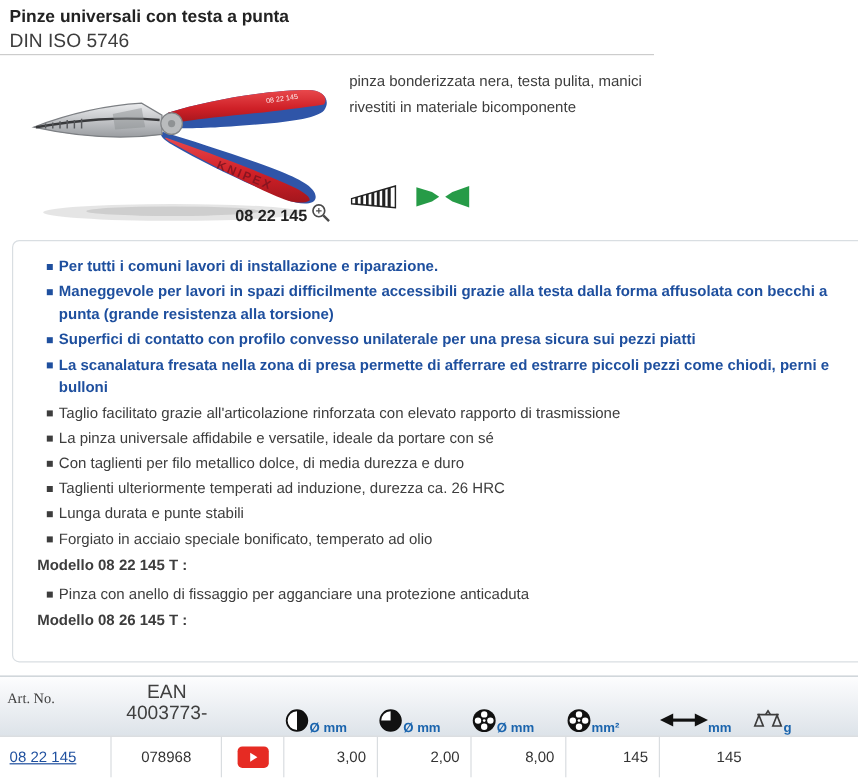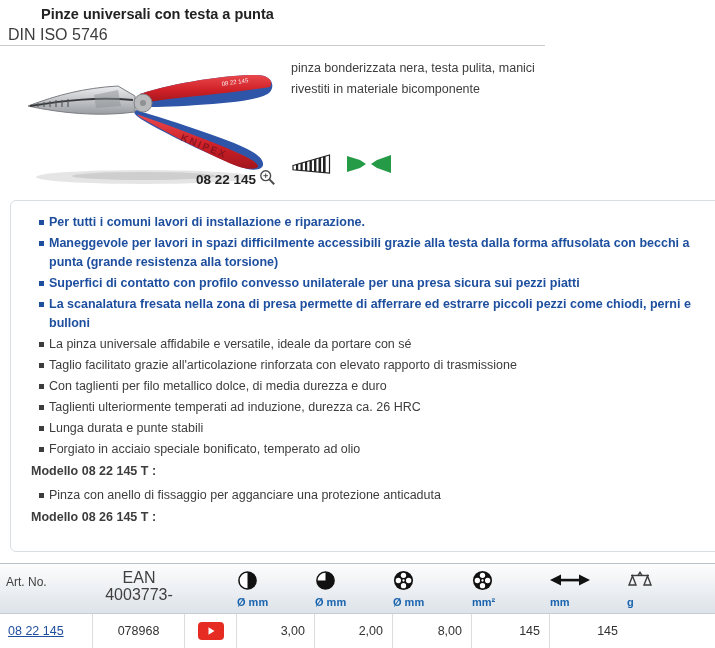--- a/index.html
+++ b/index.html
@@ -1,21 +1,21 @@
 <!DOCTYPE html>
 <html><head>
 <meta charset="utf-8">
 <style>
   html,body{margin:0;padding:0;}
   body{
     width:715px;height:648px;overflow:hidden;background:#fff;position:relative;
     font-family:"Liberation Sans", sans-serif;color:#3d3d3d;
   }
   
-  .page-title{position:absolute;left:8px;top:6px;font-size:14.5px;font-weight:bold;color:#222;margin-left:33px;}
+  .page-title{position:absolute;left:8px;top:6px;font-size:14.5px;font-weight:bold;color:#222;}
   .page-subtitle{position:absolute;left:8px;top:26px;font-size:16px;color:#3d3d3d;}
   .header-divider{position:absolute;left:0;top:45px;width:545px;height:1px;background:#ccc;}
   
   .product-image{position:absolute;left:12px;top:56px;width:268px;height:138px;}
   .ref-label{position:absolute;left:196px;top:169px;display:flex;align-items:center;gap:3px;
     font-size:13.5px;font-weight:bold;color:#222;cursor:pointer;}
   .desc{position:absolute;left:291px;top:58px;width:270px;font-size:12.5px;line-height:21px;color:#3d3d3d;}
   .feature-icons{position:absolute;left:292px;top:152px;display:flex;align-items:center;gap:14px;}
   
   .features-box{position:absolute;left:10px;top:200px;width:712px;height:352px;
@@ -29,24 +29,24 @@
   .model-heading{font-size:12.5px;font-weight:bold;color:#3d3d3d;margin:5px 0 8px 0;}
   
   .spec-table{position:absolute;left:0;top:563px;width:715px;height:85px;border-top:1px solid #b9c1c7;box-sizing:border-box;}
   .t-header{display:grid;grid-template-columns:93px 92px 52px 78px 78px 79px 78px 77px 88px;
     height:50px;background:linear-gradient(#fdfdfe,#dde3e9);border-bottom:1px solid #c8cdd2;box-sizing:border-box;}
   .t-row{display:grid;grid-template-columns:93px 92px 52px 78px 78px 79px 78px 77px 88px;
     height:34px;background:#fff;}
   .t-row > div{border-right:1px solid #d9dde0;display:flex;align-items:center;box-sizing:border-box;
     font-size:12.5px;color:#333;}
   .t-row > div:last-child{border-right:none;}
-  .hc{display:flex;flex-direction:column;align-items:flex-start;justify-content:flex-start;padding-top:3px;box-sizing:border-box;}
+  .hc{display:flex;align-items:flex-end;justify-content:flex-start;padding-top:3px;box-sizing:border-box;}
   .hc .ic{height:26px;display:flex;align-items:center;justify-content:center;}
   .hc .unit{margin-top:3px;font-size:11px;font-weight:bold;color:#1a64ad;}
-  .h-artno{font-size:12px;color:#3f3f3f;padding:11px 0 0 6px;box-sizing:border-box;}
+  .h-artno{font-size:12px;color:#3f3f3f;padding:11px 0 0 6px;box-sizing:border-box;font-family:Liberation Serif, serif;}
   .h-ean{font-size:16px;color:#3f3f3f;text-align:center;padding-top:5px;line-height:17px;box-sizing:border-box;}
   .c-link{padding-left:8px;}
   .c-link a{color:#1e4f9e;text-decoration:underline;}
   .c-center{justify-content:center;}
   .c-num{justify-content:flex-end;padding-right:9px;}
   .yt-btn{width:26px;height:18px;background:#e62b23;border-radius:4px;display:flex;align-items:center;justify-content:center;cursor:pointer;}
 </style>
 </head>
 <body>
 
@@ -134,22 +134,22 @@
     </svg>
   </span>
 </div>
 
 <div class="features-box">
   <ul class="feat">
     <li class="hl">Per tutti i comuni lavori di installazione e riparazione.</li>
     <li class="hl">Maneggevole per lavori in spazi difficilmente accessibili grazie alla testa dalla forma affusolata con becchi a punta (grande resistenza alla torsione)</li>
     <li class="hl">Superfici di contatto con profilo convesso unilaterale per una presa sicura sui pezzi piatti</li>
     <li class="hl">La scanalatura fresata nella zona di presa permette di afferrare ed estrarre piccoli pezzi come chiodi, perni e bulloni</li>
+    <li>Taglio facilitato grazie all'articolazione rinforzata con elevato rapporto di trasmissione</li>
     <li>La pinza universale affidabile e versatile, ideale da portare con sé</li>
-    <li>Taglio facilitato grazie all'articolazione rinforzata con elevato rapporto di trasmissione</li>
     <li>Con taglienti per filo metallico dolce, di media durezza e duro</li>
     <li>Taglienti ulteriormente temperati ad induzione, durezza ca. 26 HRC</li>
     <li>Lunga durata e punte stabili</li>
     <li>Forgiato in acciaio speciale bonificato, temperato ad olio</li>
   </ul>
   <div class="model-heading">Modello 08 22 145 T :</div>
   <ul class="feat">
     <li>Pinza con anello di fissaggio per agganciare una protezione anticaduta</li>
   </ul>
   <div class="model-heading">Modello 08 26 145 T :</div>

